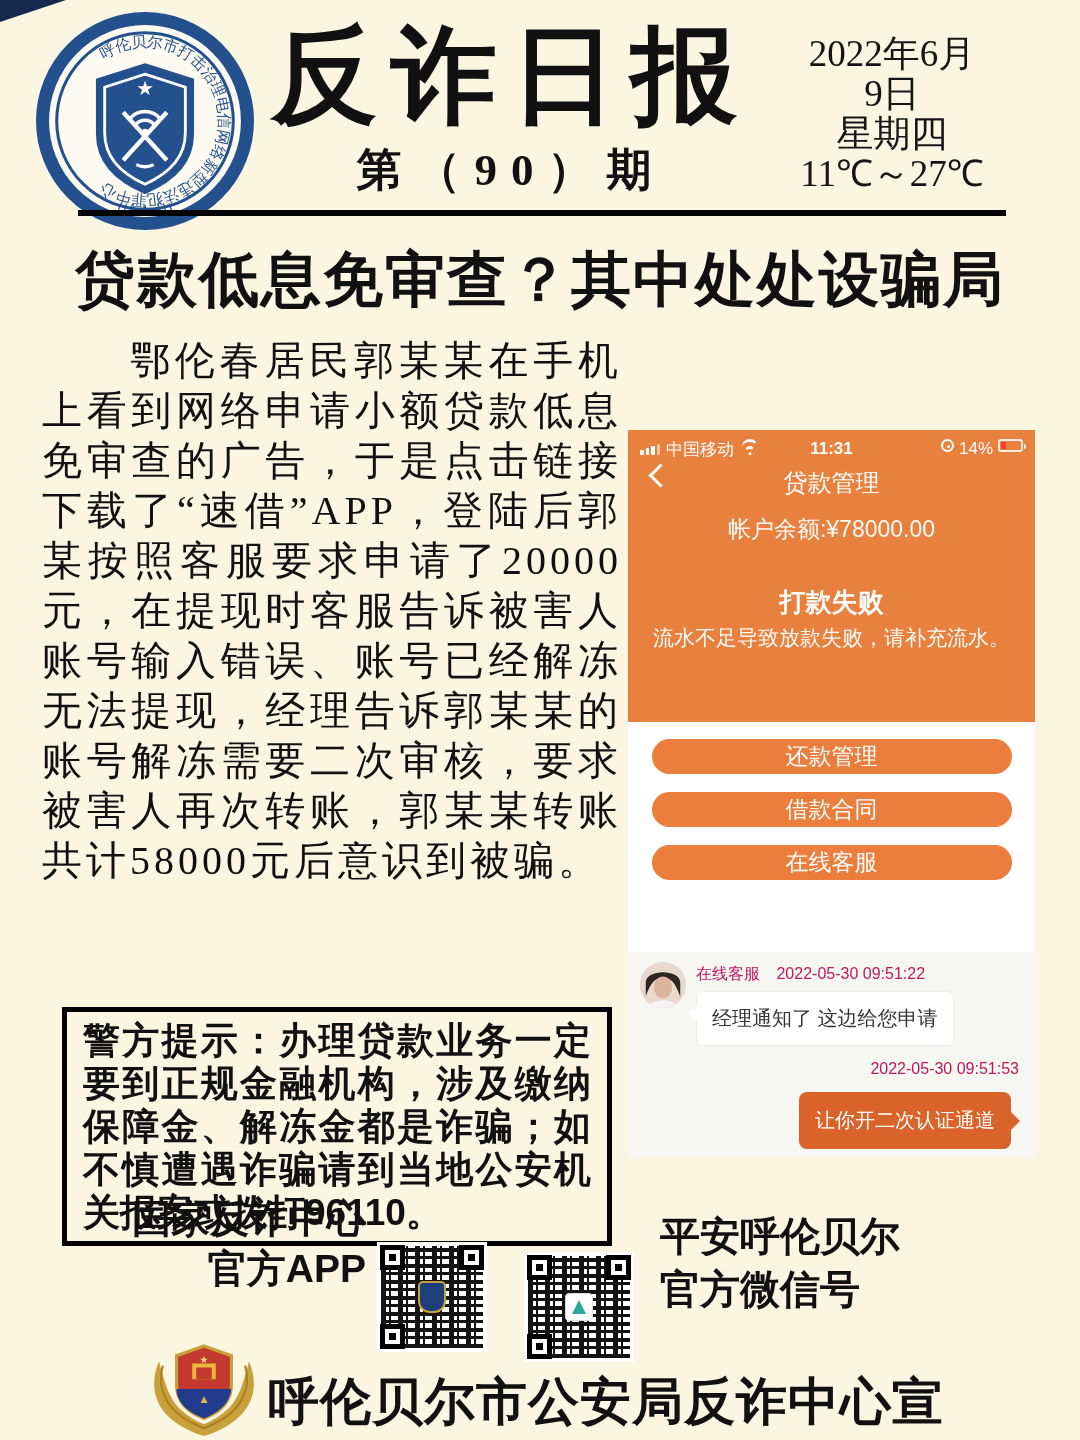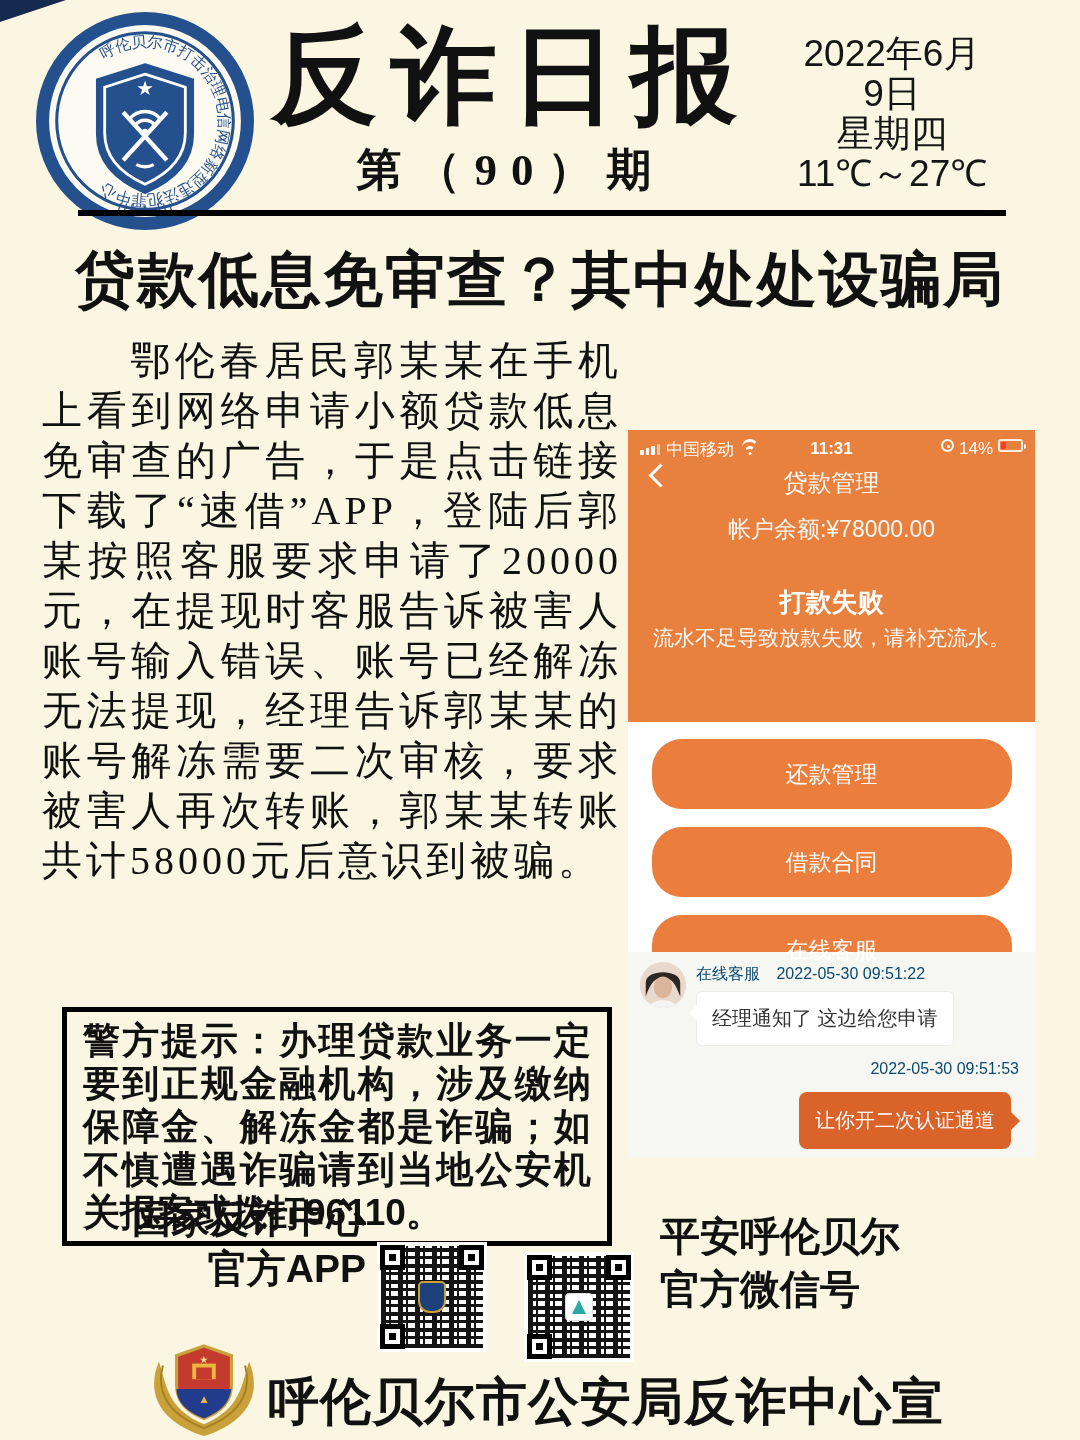--- a/index.html
+++ b/index.html
@@ -17,21 +17,21 @@
 
   .corner-mark{position:absolute;top:0;left:0;width:66px;height:22px;background:#16294e;
     clip-path:polygon(0 0,100% 0,0 100%);}
 
   
   .badge{position:absolute;left:36px;top:12px;width:218px;height:218px;}
   .masthead{position:absolute;left:256px;top:16px;width:510px;text-align:center;}
   .masthead .title{font-size:106px;font-weight:700;letter-spacing:14px;line-height:1.15;}
   .masthead .issue{font-size:45px;font-weight:700;letter-spacing:14px;margin-top:2px;}
   .datebox{position:absolute;left:762px;top:34px;width:260px;text-align:center;
-    font-family:Liberation Sans, sans-serif;font-size:37px;line-height:40px;color:#151515;}
+    font-family:Liberation Serif, serif;font-size:37px;line-height:40px;color:#151515;}
   .rule{position:absolute;left:78px;top:210px;width:928px;height:6px;background:#000;}
 
   
   .headline{position:absolute;left:0;top:240px;width:1080px;text-align:center;
     font-size:60px;font-weight:700;letter-spacing:2px;}
   .article{position:absolute;left:42px;top:336px;width:580px;
     font-size:40px;line-height:50px;letter-spacing:4px;text-align:justify;text-justify:inter-character;
     text-indent:88px;}
 
   
@@ -63,27 +63,27 @@
   .battery::after{content:"";position:absolute;right:-5px;top:3px;width:2.5px;height:5px;background:rgba(255,255,255,.85);border-radius:0 2px 2px 0;}
   .navbar{position:relative;height:46px;display:flex;align-items:center;justify-content:center;}
   .back{position:absolute;left:16px;top:4px;width:26px;height:26px;}
   .back::before{content:"";position:absolute;left:8px;top:3px;width:14px;height:14px;border-left:3px solid #fff;border-bottom:3px solid #fff;transform:rotate(45deg);}
   .nav-title{font-size:24px;}
   .amount{margin-top:36px;text-align:center;font-size:58px;letter-spacing:1px;}
   .balance{margin-top:8px;text-align:center;font-size:23px;opacity:.96;}
   .failt{margin-top:40px;text-align:center;font-size:26px;font-weight:700;}
   .faild{margin-top:4px;text-align:center;font-size:21px;opacity:.96;}
   .p-btns{background:#fff;padding-top:17px;height:230px;}
-  .pill{width:360px;height:70px;margin:0 auto 18px;background:var(--btn-orange);color:#fff;
+  .pill{width:360px;height:35px;margin:0 auto 18px;background:var(--btn-orange);color:#fff;
     border:0;border-radius:30px;font-family:var(--sans);font-size:23px;display:flex;align-items:center;justify-content:center;}
   .p-chat{background:#f6f6f3;height:205px;padding:10px 12px;font-family:var(--sans);}
   .msgrow{display:flex;gap:10px;}
   .avatar{width:46px;height:46px;border-radius:50%;overflow:hidden;flex:0 0 46px;background:#e9d8cc;}
   .mcol{flex:1;min-width:0;}
-  .meta{font-size:16px;color:#0c4a6e;margin:2px 0 6px;}
+  .meta{font-size:16px;color:#be185d;margin:2px 0 6px;}
   .meta .mname{margin-right:12px;}
   .bubble{position:relative;display:inline-block;background:#fff;border:1px solid #ececec;border-radius:6px;
     padding:13px 15px;font-size:20px;color:#333;}
   .bubble::before{content:"";position:absolute;left:-8px;top:13px;border:8px solid transparent;border-right-color:#fff;border-left:0;}
   .rmsg{margin:14px 4px 10px 0;text-align:right;}
   .rbubble{position:relative;display:inline-block;background:var(--bubble-orange);color:#fff;border-radius:8px;
     padding:15px 16px;font-size:20px;margin-top:8px;margin-right:8px;}
   .rbubble::after{content:"";position:absolute;right:-9px;top:50%;transform:translateY(-50%);
     border:9px solid transparent;border-left-color:var(--bubble-orange);border-right:0;}
 

